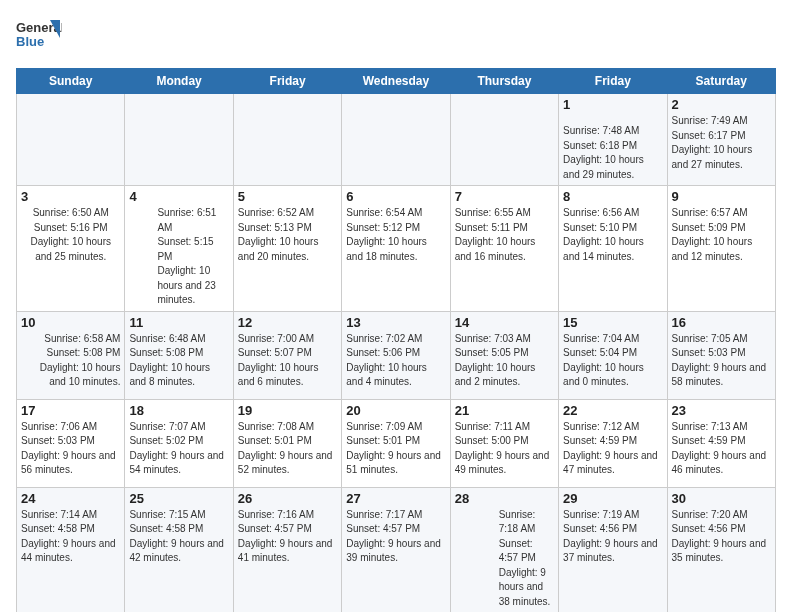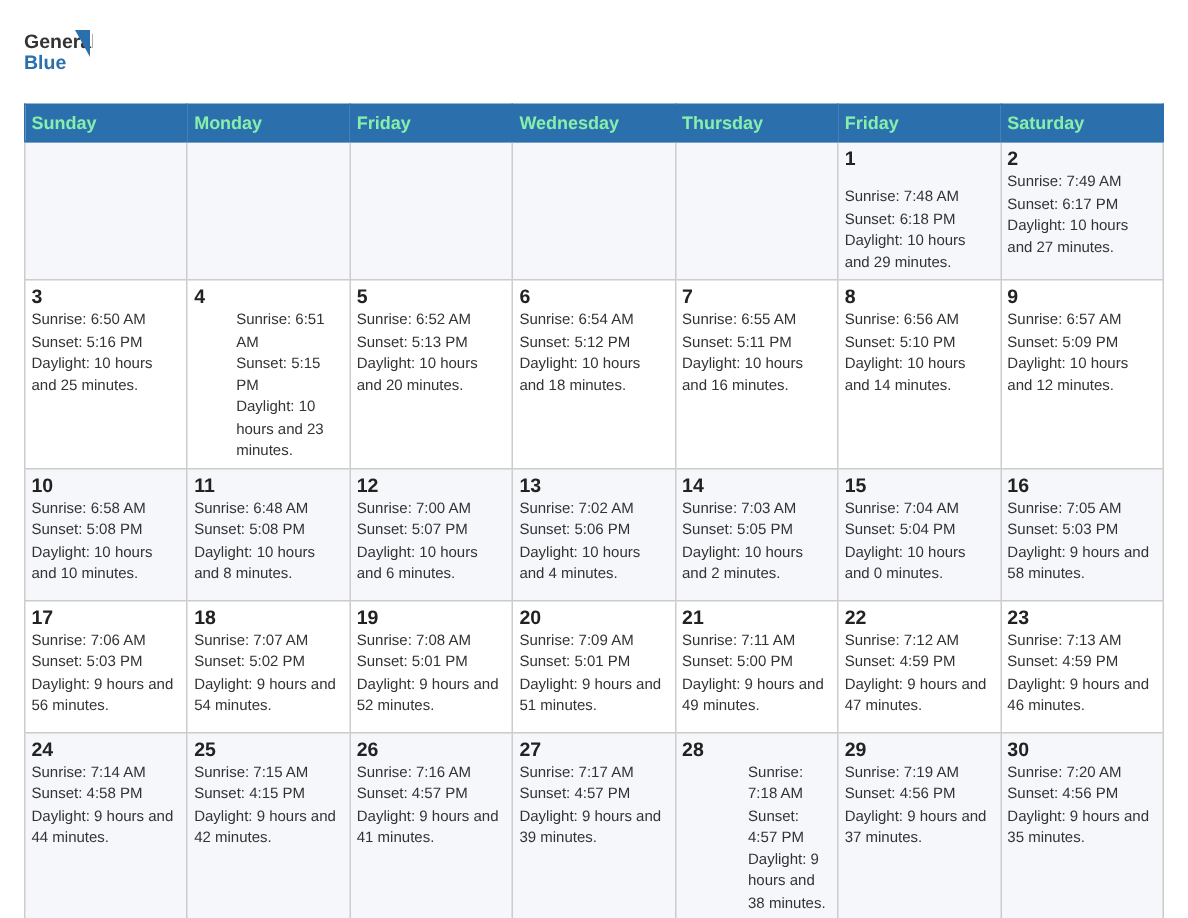--- a/index.html
+++ b/index.html
@@ -33,25 +33,25 @@
       font-size: 15px;
       color: #444;
     }
     table {
       width: 100%;
       border-collapse: collapse;
       table-layout: fixed;
     }
     thead tr th {
       background-color: #2c6fad;
-      color: #86efac;
+      color: #ffffff;
       font-size: 12px;
       font-weight: bold;
       padding: 5px 4px;
-      text-align: left;
+      text-align: center;
       border: 1px solid #2c6fad;
     }
     tbody tr td {
       vertical-align: top;
       border: 1px solid #ccc;
       padding: 3px 4px;
       font-size: 10px;
       color: #333;
       height: 88px;
       background: #fff;
@@ -126,21 +126,21 @@
           <td>
             <span class="day-number">2</span>
             <div class="day-info" style="white-space: pre-line;">Sunrise: 7:49 AM
 Sunset: 6:17 PM
 Daylight: 10 hours and 27 minutes.</div>
           </td>
         </tr>
         <tr>
           <td>
             <span class="day-number">3</span>
-            <div class="day-info" style="white-space: pre-line;">Sunrise: 6:50 AM
+            <div class="day-info" style="white-space: pre-line; text-align: center;">Sunrise: 6:50 AM
 Sunset: 5:16 PM
 Daylight: 10 hours and 25 minutes.</div>
           </td>
           <td>
             <span class="day-number">4</span>
             <div class="day-info" style="white-space: pre-line; margin-left: 28px;">Sunrise: 6:51 AM
 Sunset: 5:15 PM
 Daylight: 10 hours and 23 minutes.</div>
           </td>
           <td>
@@ -170,21 +170,21 @@
           <td>
             <span class="day-number">9</span>
             <div class="day-info" style="white-space: pre-line;">Sunrise: 6:57 AM
 Sunset: 5:09 PM
 Daylight: 10 hours and 12 minutes.</div>
           </td>
         </tr>
         <tr>
           <td>
             <span class="day-number">10</span>
-            <div class="day-info" style="white-space: pre-line;">Sunrise: 6:58 AM
+            <div class="day-info" style="white-space: pre-line; text-align: right;">Sunrise: 6:58 AM
 Sunset: 5:08 PM
 Daylight: 10 hours and 10 minutes.</div>
           </td>
           <td>
             <span class="day-number">11</span>
             <div class="day-info" style="white-space: pre-line;">Sunrise: 6:48 AM
 Sunset: 5:08 PM
 Daylight: 10 hours and 8 minutes.</div>
           </td>
           <td>
@@ -265,21 +265,21 @@
         <tr>
           <td>
             <span class="day-number">24</span>
             <div class="day-info" style="white-space: pre-line;">Sunrise: 7:14 AM
 Sunset: 4:58 PM
 Daylight: 9 hours and 44 minutes.</div>
           </td>
           <td>
             <span class="day-number">25</span>
             <div class="day-info" style="white-space: pre-line;">Sunrise: 7:15 AM
-Sunset: 4:15 PM
+Sunset: 4:58 PM
 Daylight: 9 hours and 42 minutes.</div>
           </td>
           <td>
             <span class="day-number">26</span>
             <div class="day-info" style="white-space: pre-line;">Sunrise: 7:16 AM
 Sunset: 4:57 PM
 Daylight: 9 hours and 41 minutes.</div>
           </td>
           <td>
             <span class="day-number">27</span>

